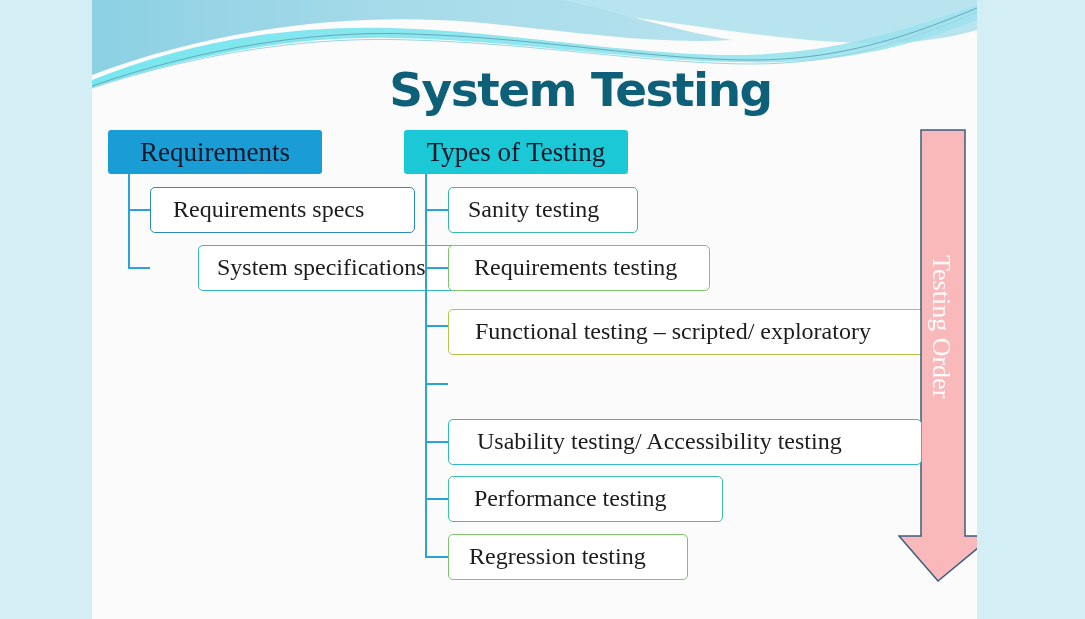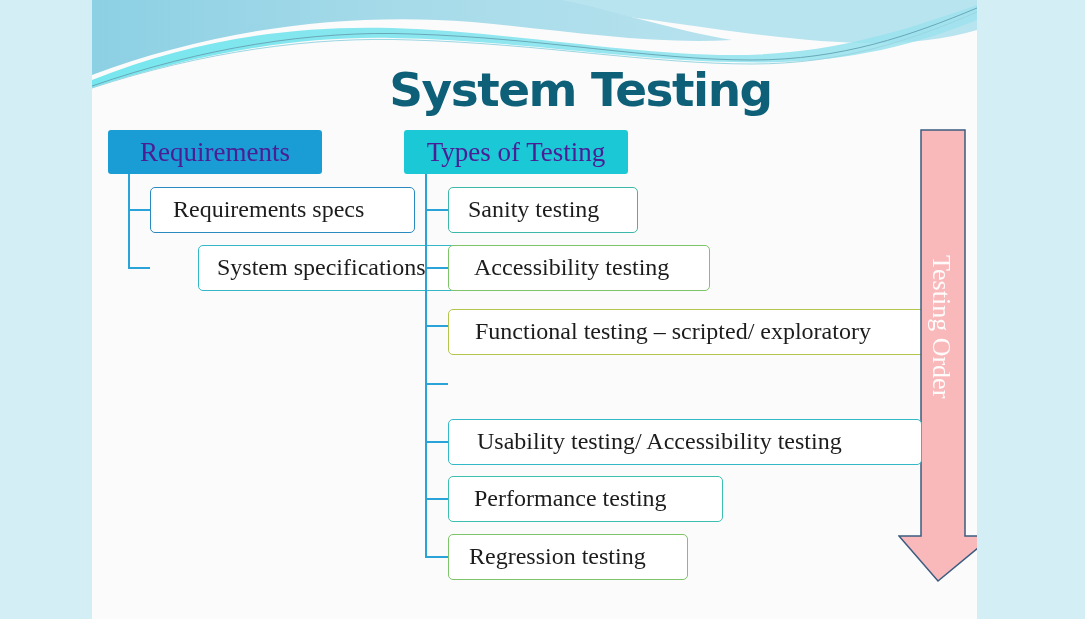--- a/index.html
+++ b/index.html
@@ -1,20 +1,20 @@
 <!DOCTYPE html>
 <html><head>
 <meta charset="utf-8">
 <style>
   html,body{margin:0;padding:0;}
   body{width:1085px;height:619px;background:#d4eef5;position:relative;overflow:hidden;font-family:"Liberation Serif","DejaVu Serif",serif;}
   .slide{position:absolute;left:92px;top:0;width:885px;height:619px;background:#fbfbfb;overflow:hidden;}
   .waves{position:absolute;left:0;top:0;}
   .title{position:absolute;left:0;width:885px;top:62px;text-align:center;font-family:"DejaVu Sans","Liberation Sans",sans-serif;font-weight:bold;font-size:47px;color:#0e5f78;letter-spacing:-1.5px;padding-left:42px;box-sizing:border-box;margin-left:25px;}
-  .header{position:absolute;height:44px;border-radius:3px;color:#4c1d95;font-size:27px;line-height:44px;text-align:center;box-sizing:border-box;}
+  .header{position:absolute;height:44px;border-radius:3px;color:#0f172a;font-size:27px;line-height:44px;text-align:center;box-sizing:border-box;}
   .hdr-req{left:16px;top:130px;width:214px;background:#1a9cd4;}
   .hdr-types{left:312px;top:130px;width:224px;background:#1bc8d6;}
   .box{position:absolute;height:46px;background:#fff;border:1.5px solid #2aa3d8;border-radius:5px;box-sizing:border-box;font-size:24px;line-height:43px;color:#1c1c1c;padding-left:22px;white-space:nowrap;}
   .vline{position:absolute;width:2px;background:#2aa3d8;}
   .hline{position:absolute;height:2px;background:#2aa3d8;}
   .arrow{position:absolute;left:806px;top:128px;}
   .arrow-label{position:absolute;left:834px;top:255px;width:30px;writing-mode:vertical-rl;color:#fff;font-size:26px;line-height:30px;opacity:0.95;}
 </style>
 </head>
 <body>
@@ -54,21 +54,21 @@
   <div class="vline" style="left:333px;top:174px;height:384px;"></div>
   <div class="hline" style="left:333px;top:209px;width:23px;"></div>
   <div class="hline" style="left:333px;top:267px;width:23px;"></div>
   <div class="hline" style="left:333px;top:325px;width:23px;"></div>
   <div class="hline" style="left:333px;top:383px;width:23px;"></div>
   <div class="hline" style="left:333px;top:441px;width:23px;"></div>
   <div class="hline" style="left:333px;top:498px;width:23px;"></div>
   <div class="hline" style="left:333px;top:556px;width:23px;"></div>
 
   <div class="box" style="left:356px;top:187px;width:190px;border-color:#3cb8a8;padding-left:19px;">Sanity testing</div>
-  <div class="box" style="left:356px;top:245px;width:262px;border-color:#7dc46a;padding-left:25px;">Accessibility testing</div>
+  <div class="box" style="left:356px;top:245px;width:262px;border-color:#7dc46a;padding-left:25px;">Requirements testing</div>
   <div class="box" style="left:356px;top:303px;width:515px;border-color:#b5c44a;padding-left:26px;margin-top:6px;">Functional testing – scripted/ exploratory</div>
 
   <svg class="arrow" width="80" height="456" viewBox="0 0 80 456">
     <path d="M23,2 L67,2 L67,408 L80,408 L80,420 L40,453 L1,408 L23,408 Z" fill="#f9b9bb" stroke="#3b5c80" stroke-width="1.5"></path>
   </svg>
   <div class="arrow-label">Testing Order</div>
 
   <div class="box" style="left:356px;top:419px;width:474px;border-color:#33b8c8;padding-left:28px;">Usability testing/ Accessibility testing</div>
   <div class="box" style="left:356px;top:476px;width:275px;border-color:#3cbfaf;padding-left:25px;">Performance testing</div>
   <div class="box" style="left:356px;top:534px;width:240px;border-color:#7dc46a;padding-left:20px;">Regression testing</div>

